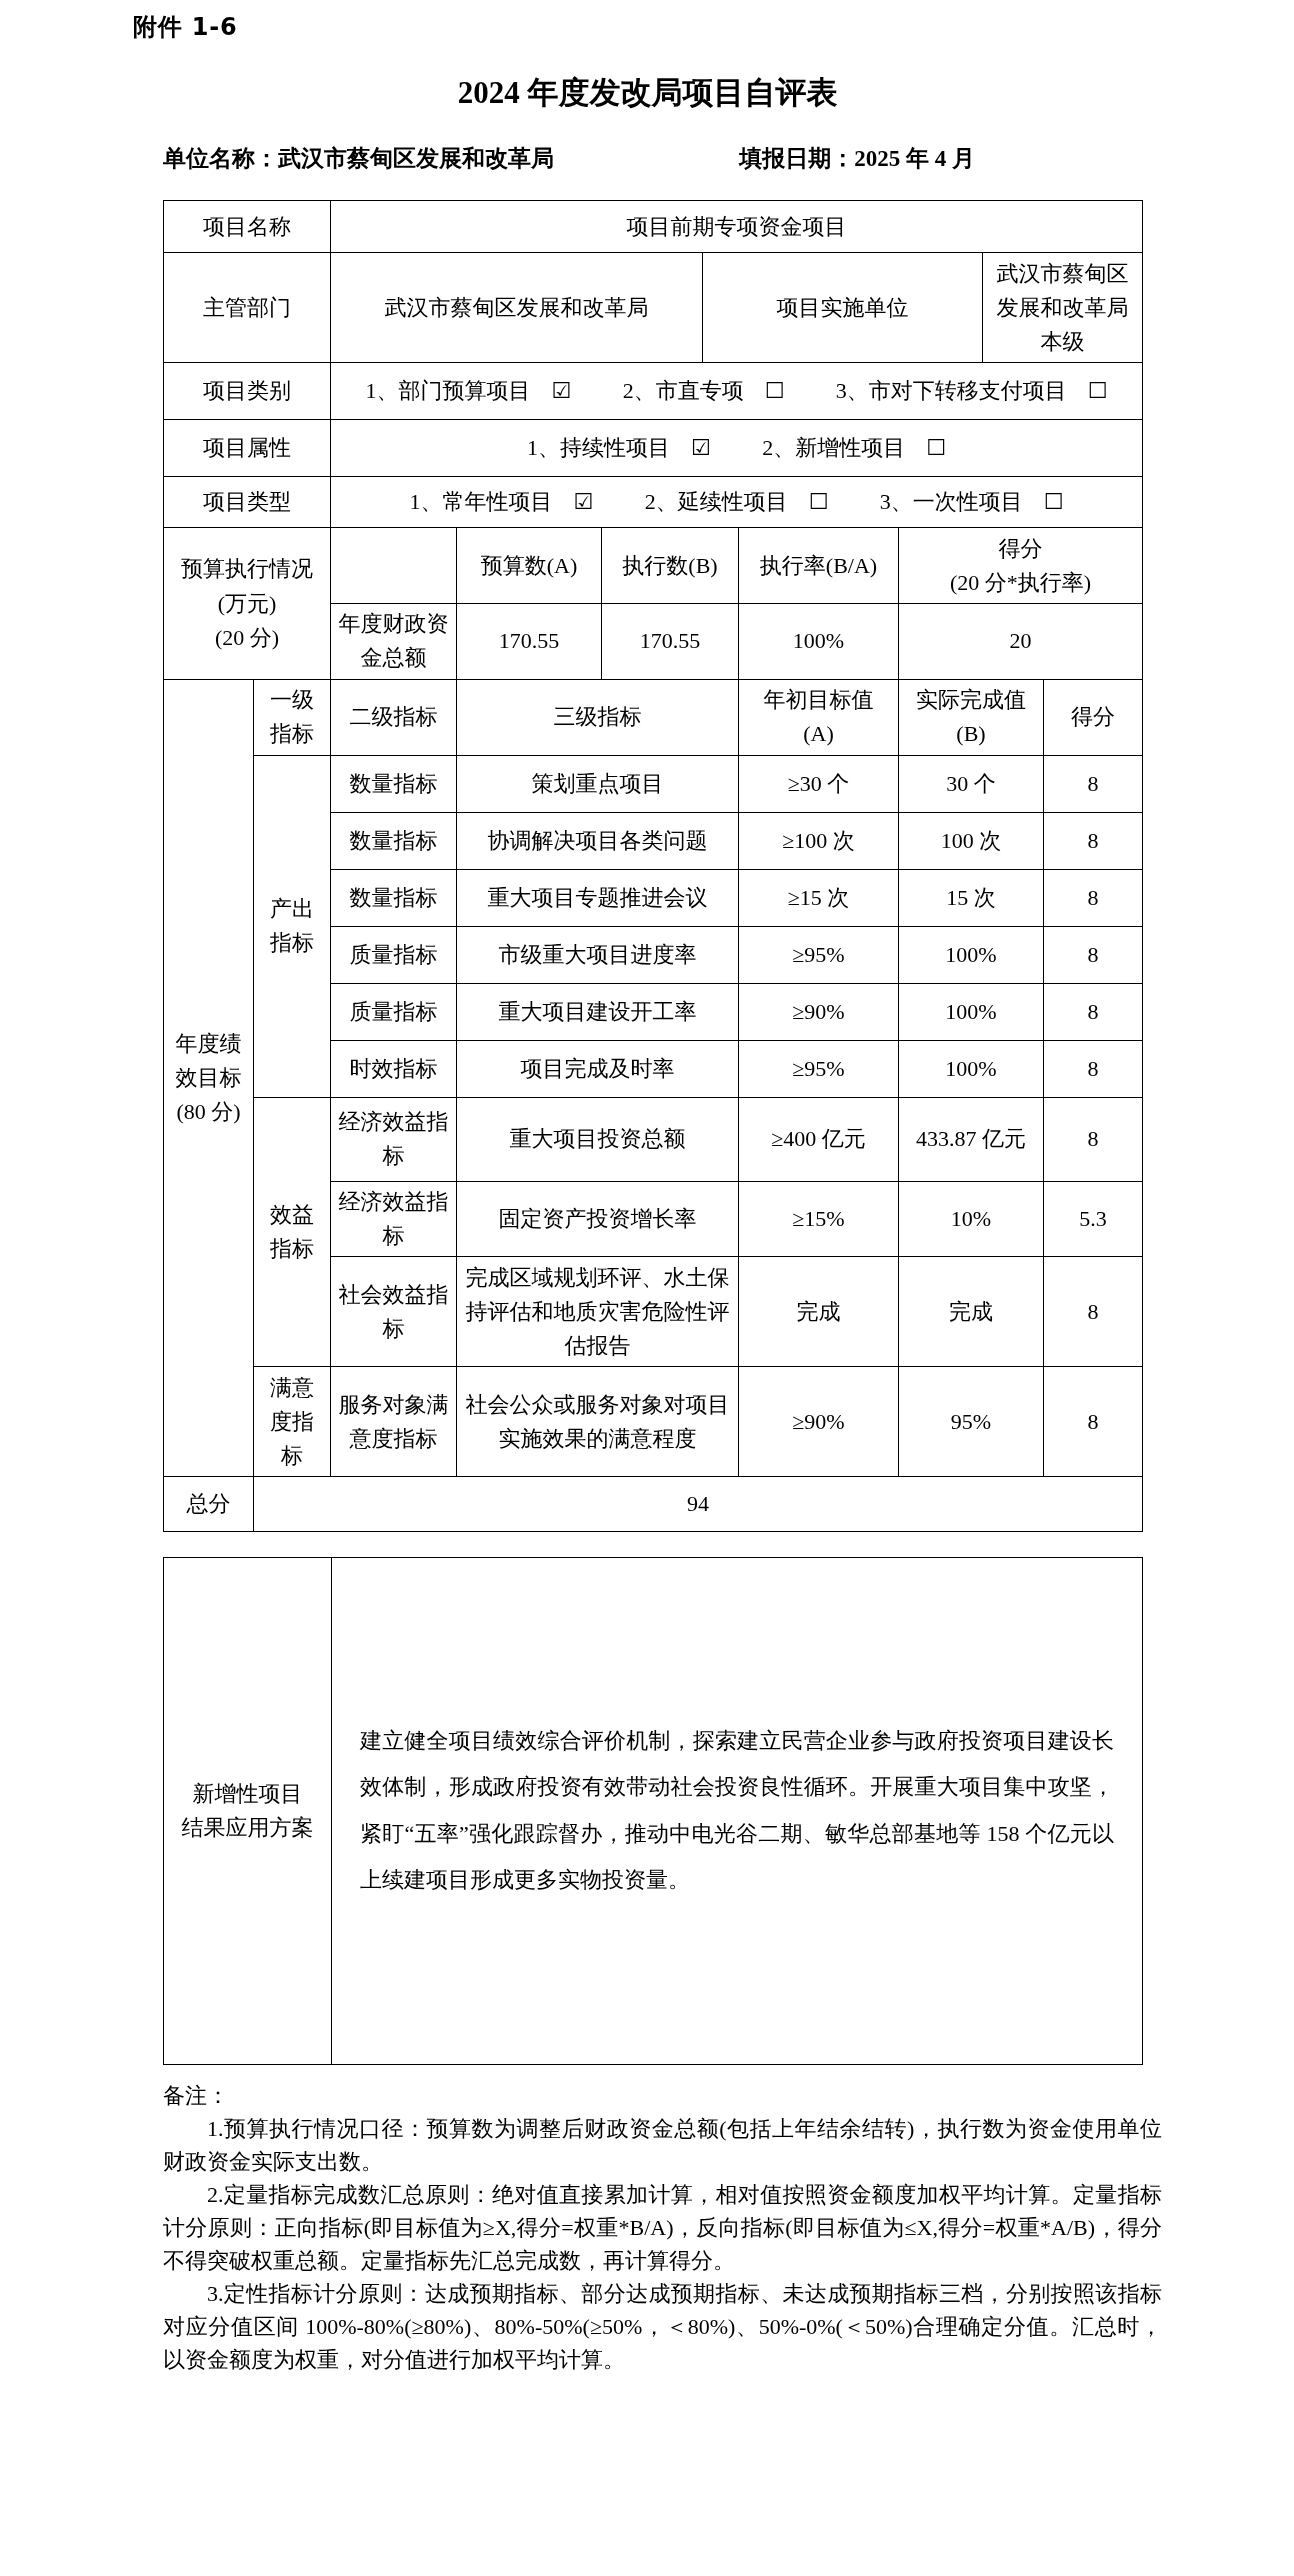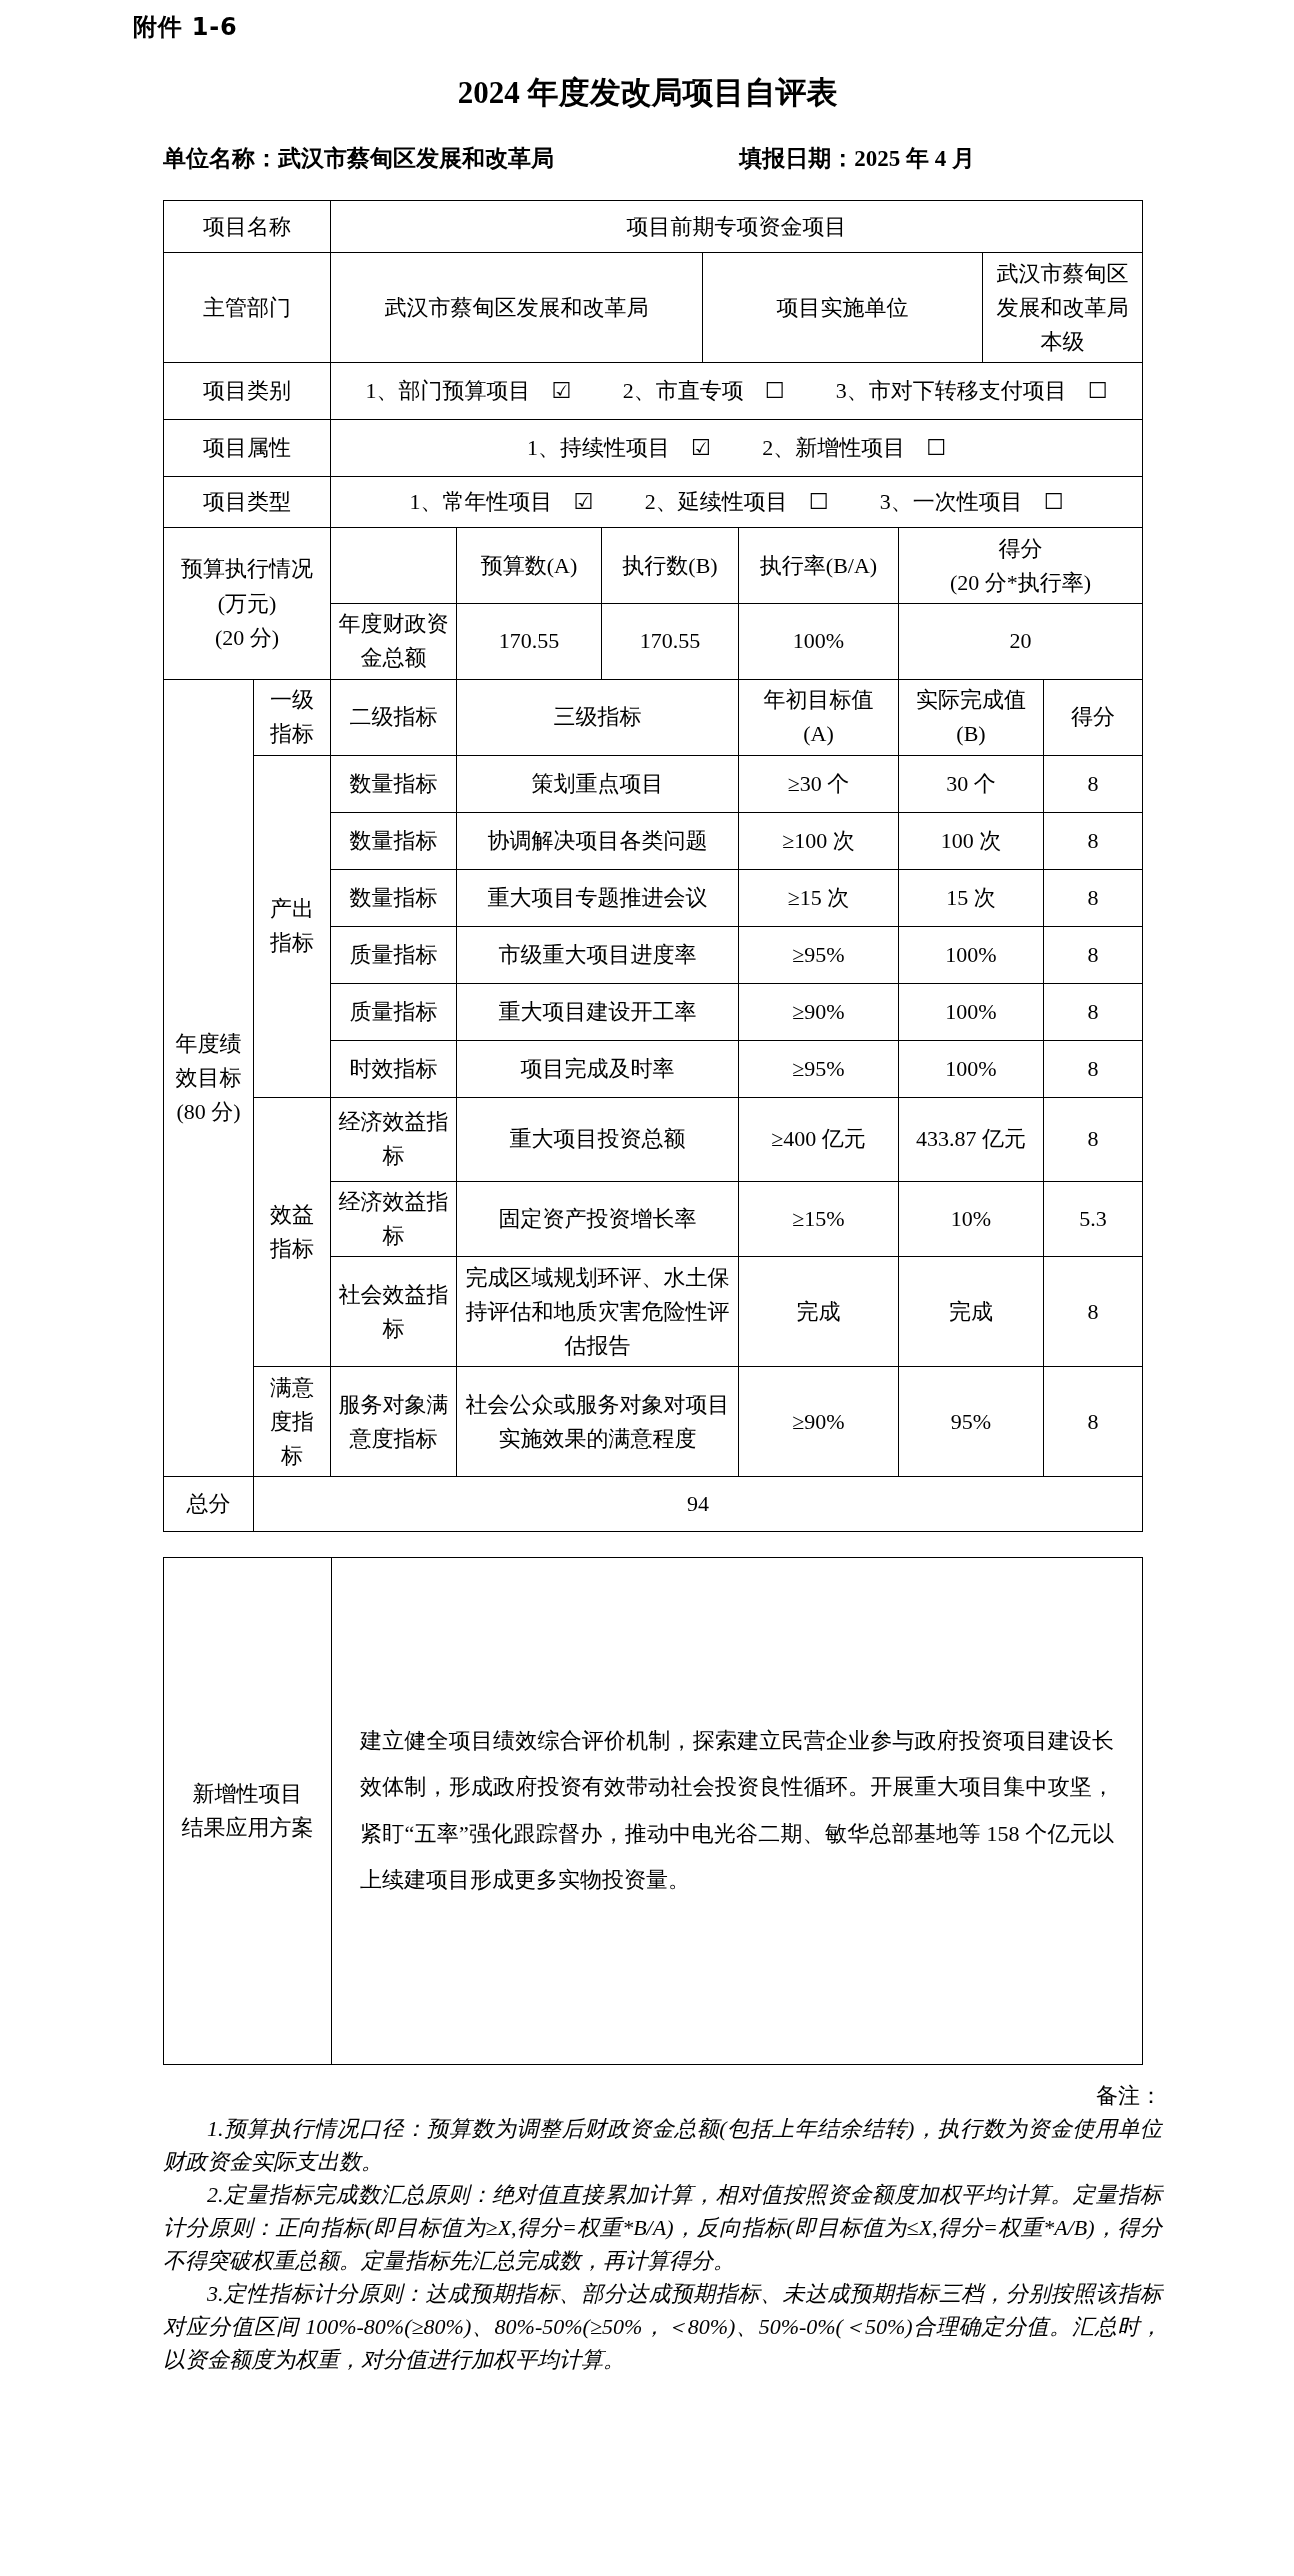--- a/index.html
+++ b/index.html
@@ -58,22 +58,22 @@
   .t2 td.content {
     text-align: left; padding: 8.2px 28px;
   }
   .t2 td.content.justify { text-align: justify; line-height: 2.1; }
   .notes {
     margin: 14.7px 0 0 163px;
     width: 999px;
     font-size: 22px;
     line-height: 33px;
   }
-  .notes .notes-label { font-weight: normal; text-align: right; }
-  .notes p { text-indent: 2em; text-align: justify; font-style: italic; }
+  .notes .notes-label { font-weight: normal; }
+  .notes p { text-indent: 2em; text-align: justify; }
 </style>
 </head>
 <body>
 
 <div class="attachment">附件 1-6</div>
 <div class="doc-title">2024 年度发改局项目自评表</div>
 <div class="meta-row">
   <span>单位名称：武汉市蔡甸区发展和改革局</span>
   <span>填报日期：2025 年 4 月</span>
 </div>

